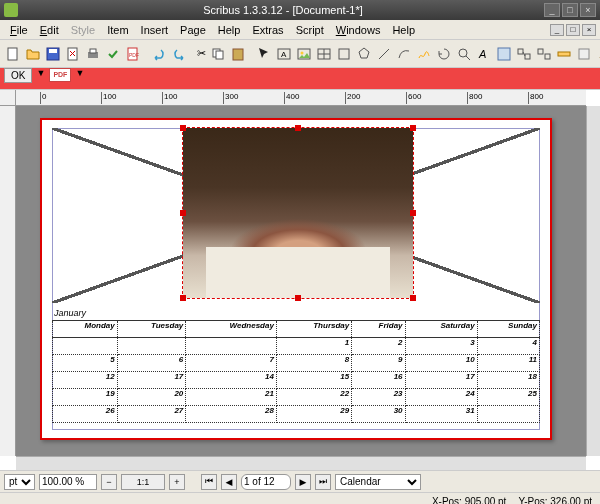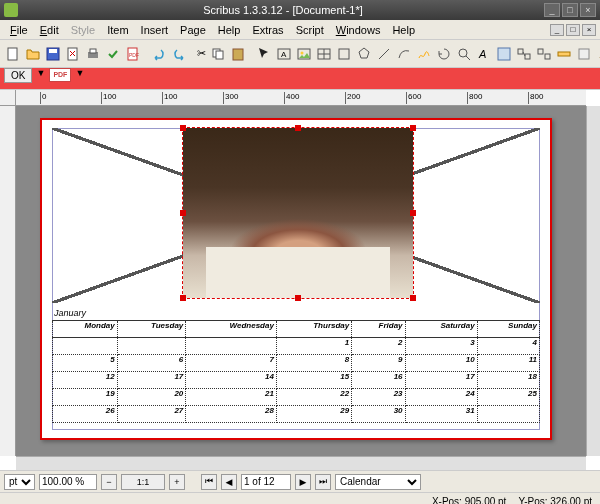--- a/index.html
+++ b/index.html
@@ -352,21 +352,21 @@
 
 <div class="statusbar">
   <select class="sb-select"><option>pt</option></select>
   <input class="sb-input" style="width: 58px;" value="100.00 %">
   <div class="sb-btn">−</div>
   <div class="sb-btn" style="width:44px">1:1</div>
   <div class="sb-btn">+</div>
   <div style="width:8px"></div>
   <div class="sb-btn">⏮</div>
   <div class="sb-btn">◀</div>
-  <input class="sb-input" style="width: 50px;" value="1 of 12">
+  <input class="sb-input" style="width: 50px; border-radius: 6px;" value="1 of 12">
   <div class="sb-btn">▶</div>
   <div class="sb-btn">⏭</div>
   <select class="sb-select" style="width:86px"><option>Calendar</option></select>
 </div>
 
 <div class="statusbar2">
   <span><span>X-Pos:</span> <span>905.00 pt</span></span>
   <span><span>Y-Pos:</span> <span>326.00 pt</span></span>
 </div>
 

